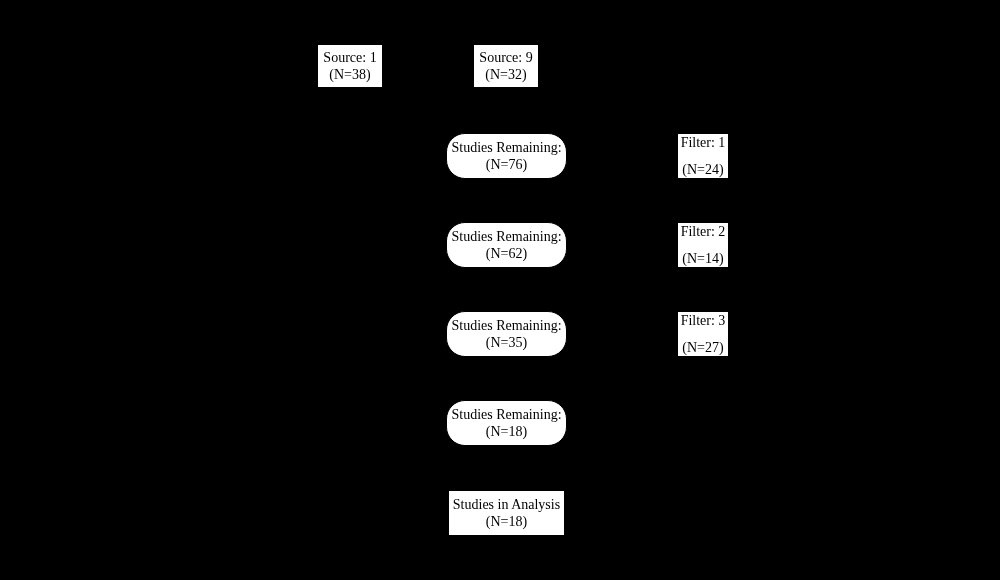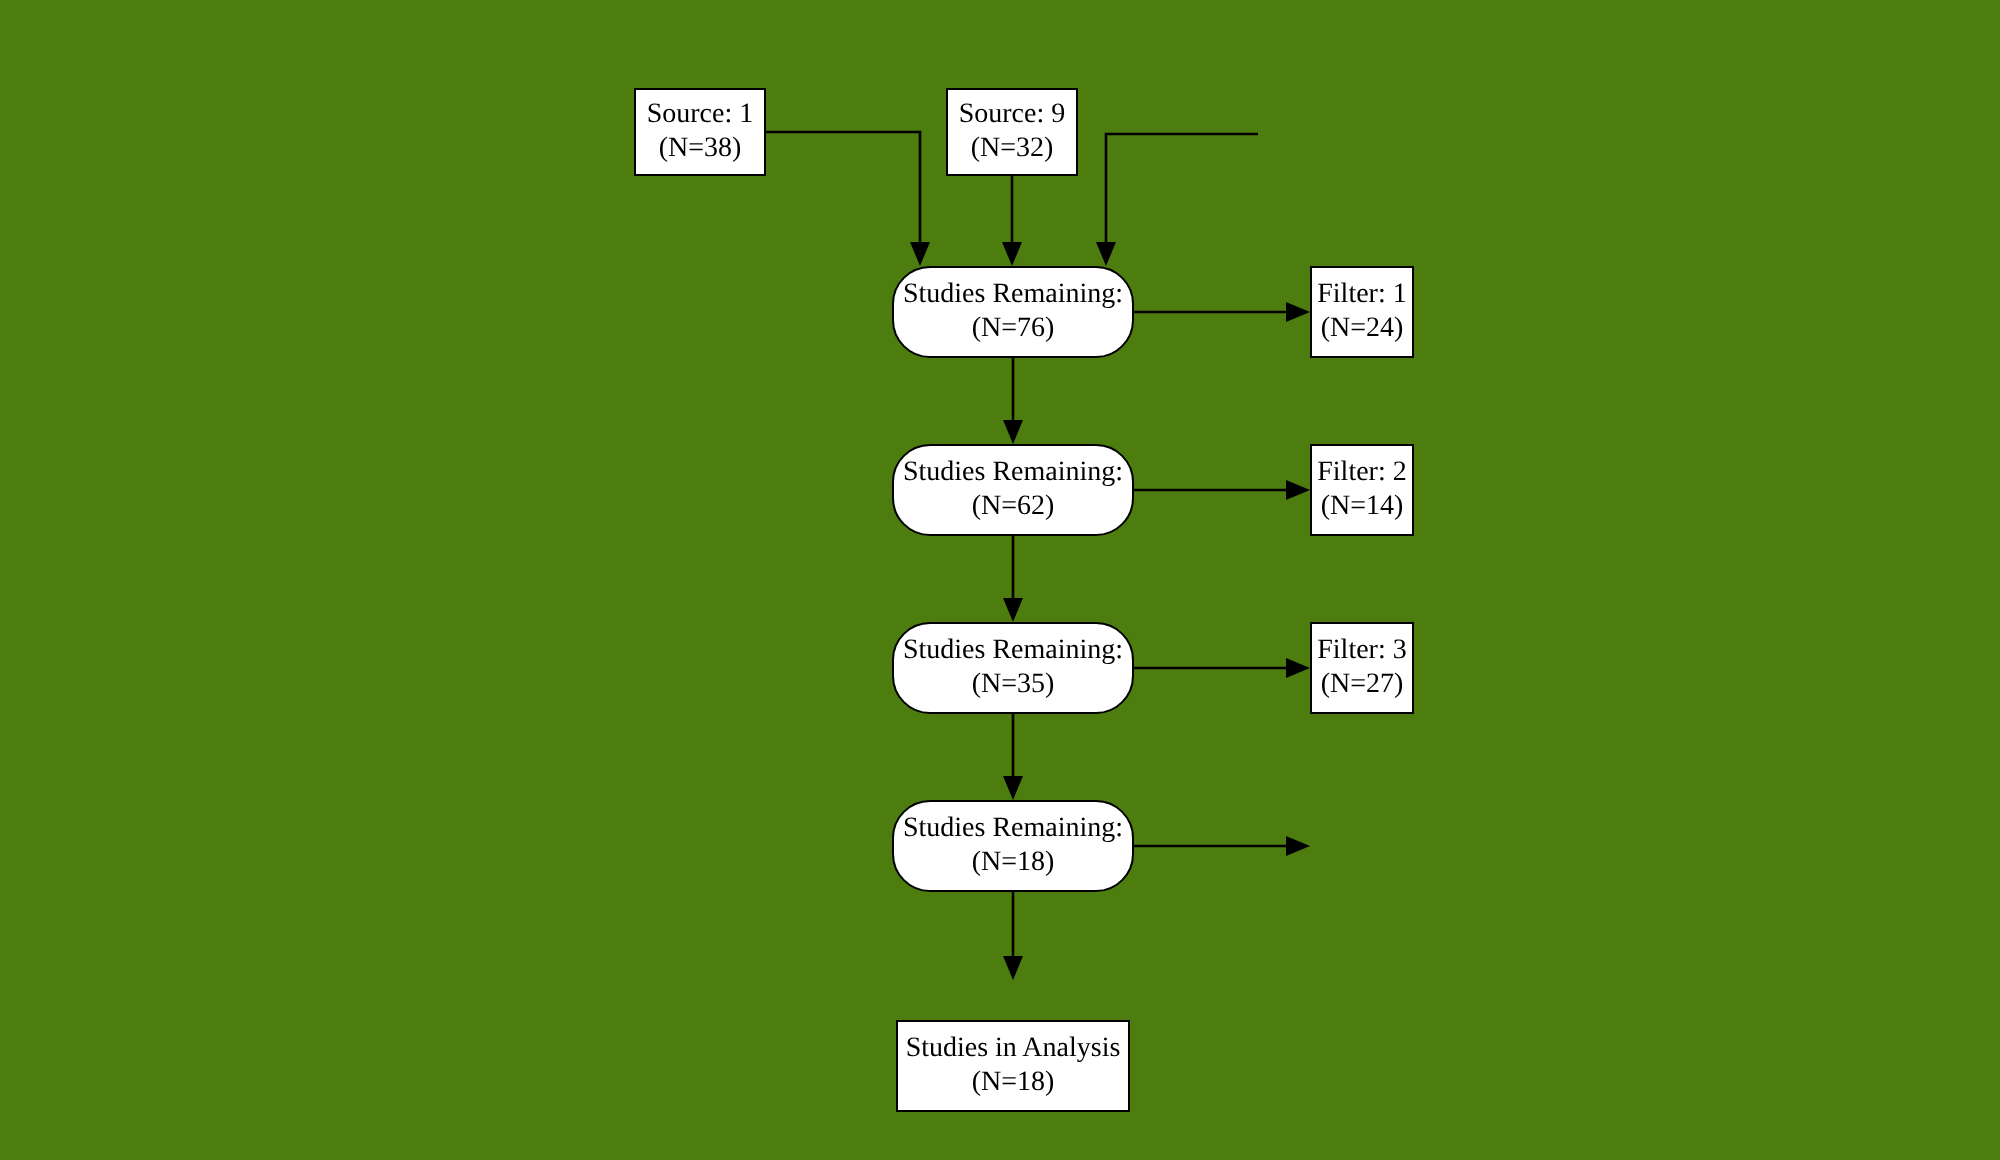--- a/index.html
+++ b/index.html
@@ -4,21 +4,21 @@
 <style>
   html, body {
     margin: 0;
     padding: 0;
     background: #ffffff;
   }
   .canvas {
     position: relative;
     width: 1000px;
     height: 580px;
-    background: #4d7c0f;
+    background: #000000;
     font-family: "Liberation Serif", "DejaVu Serif", serif;
     color: #000000;
   }
   .edges {
     position: absolute;
     left: 0;
     top: 0;
     width: 1000px;
     height: 580px;
   }
@@ -41,27 +41,27 @@
   .src1 { left: 317px; top: 44px;  width: 66px;  height: 44px; }
   .src2 { left: 473px; top: 44px;  width: 66px;  height: 44px; }
   .src3 { left: 629px; top: 44px;  width: 67px;  height: 44px; }
   
   .stage  { left: 446px; width: 121px; height: 46px; border-radius: 19px; }
   .stage1 { top: 133px; }
   .stage2 { top: 222px; }
   .stage3 { top: 311px; }
   .stage4 { top: 400px; }
   
-  .filter  { left: 655px; width: 52px; height: 46px; }
+  .filter  { left: 677px; width: 52px; height: 46px; justify-content: space-between; }
   .filter1 { top: 133px; }
   .filter2 { top: 222px; }
   .filter3 { top: 311px; }
   .filter4 { top: 400px; }
   
-  .final { left: 448px; top: 510px; width: 117px; height: 46px; }
+  .final { left: 448px; top: 490px; width: 117px; height: 46px; }
 </style>
 </head>
 <body>
 
 <div class="canvas">
 
   <svg class="edges" viewBox="0 0 1000 580" xmlns="http://www.w3.org/2000/svg">
     <g stroke="#000000" stroke-width="1.3" fill="none">
 
       <polyline points="383,66 460,66 460,122"></polyline>

